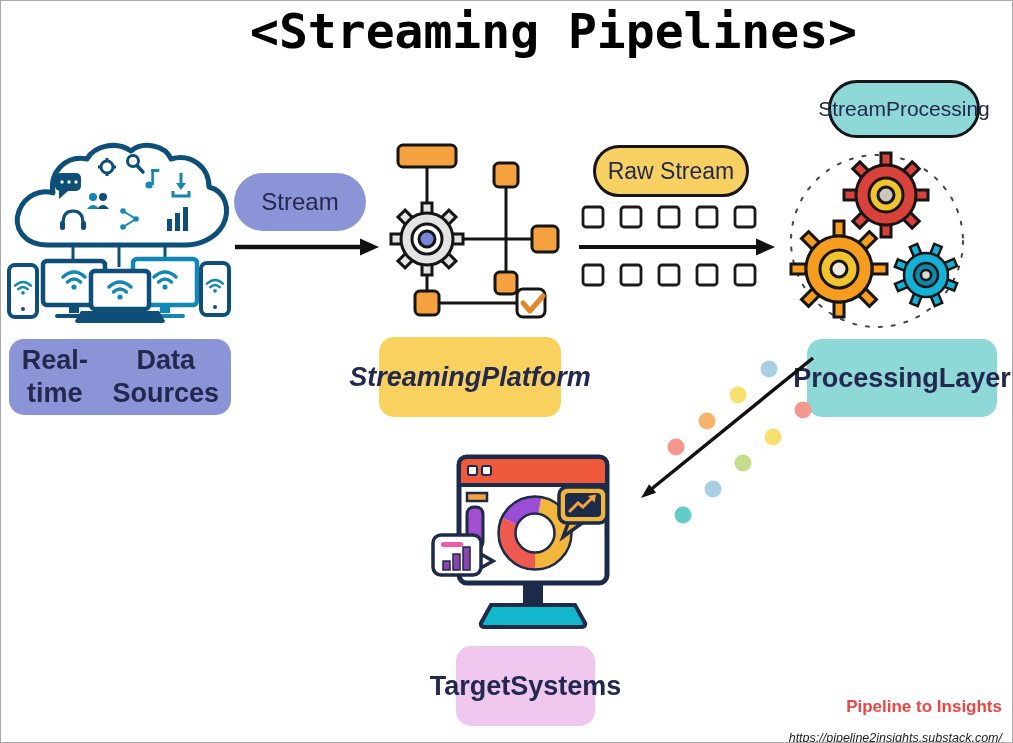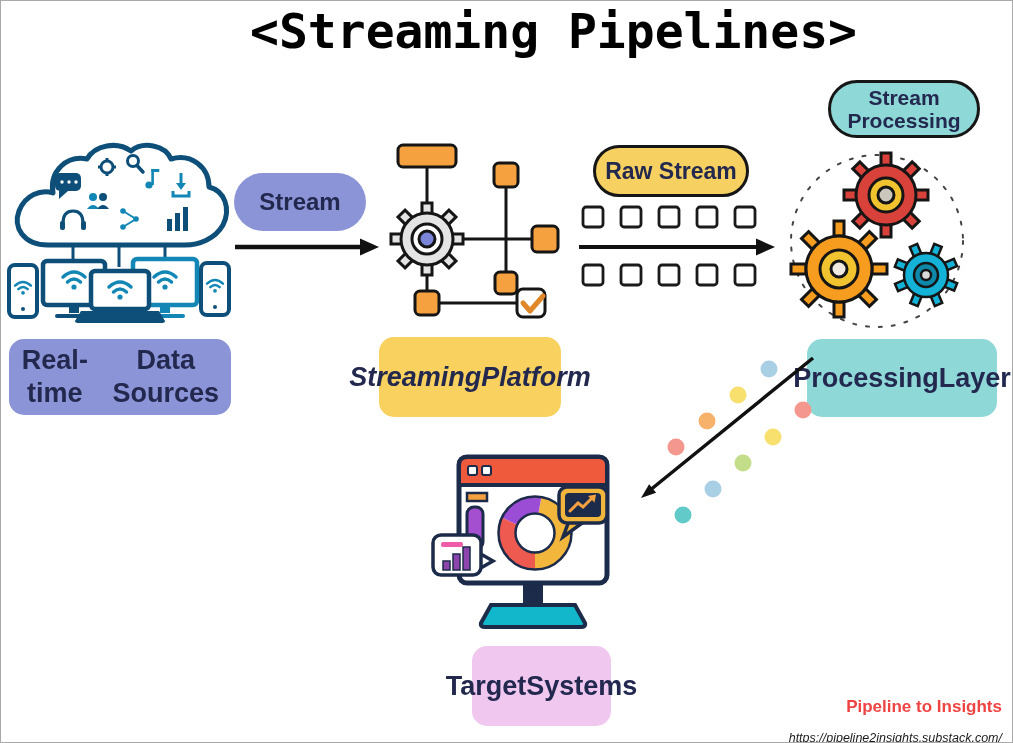--- a/index.html
+++ b/index.html
@@ -3,22 +3,22 @@
 <meta charset="utf-8">
 <style>
   html,body{margin:0;padding:0;background:#fff;}
   .canvas{position:relative;width:1013px;height:743px;background:#fff;border:1px solid #a9a9a9;
           box-sizing:border-box;overflow:hidden;font-family:"Liberation Sans",sans-serif;}
   .abs{position:absolute;}
   .title{position:absolute;left:46px;top:2px;width:1013px;text-align:center;margin:0;
          font-family:"DejaVu Sans Mono",monospace;font-weight:bold;font-size:48px;color:#000;}
   .badge{position:absolute;border-radius:15px;display:flex;flex-direction:row;align-items:center;
          justify-content:center;font-weight:bold;font-size:27px;line-height:1.22;color:#23284f;text-align:center;}
-  .pill{position:absolute;display:flex;flex-direction:column;align-items:center;justify-content:center;
-        font-weight:bold;color:#23284f;text-align:center;box-sizing:border-box;}
+  .pill{position:absolute;display:flex;align-items:center;justify-content:center;
+        font-weight:normal;color:#23284f;text-align:center;box-sizing:border-box;}
   .pill.bordered{border:3px solid #161616;}
   .footer{position:absolute;right:10px;top:696px;text-align:right;}
   .footer .brand{font-weight:bold;font-size:17px;color:#ef4444;}
   .footer .url{font-style:italic;font-size:12.5px;color:#1a1a1a;margin-top:14px;}
 </style>
 </head>
 <body>
 
 <div class="canvas">
 
@@ -221,21 +221,21 @@
     <span>Data Sources</span>
   </div>
   <div class="badge" style="left: 378px; top: 336px; width: 182px; height: 80px; background-color: rgb(248, 209, 95); font-style: italic;">
     <span>Streaming</span>
     <span>Platform</span>
   </div>
   <div class="badge" style="left: 806px; top: 338px; width: 190px; height: 78px; background-color: rgb(143, 216, 216);">
     <span>Processing</span>
     <span>Layer</span>
   </div>
-  <div class="badge" style="left: 471px; top: 645px; width: 139px; height: 80px; background-color: rgb(239, 199, 239);">
+  <div class="badge" style="left: 455px; top: 645px; width: 139px; height: 80px; background-color: rgb(239, 199, 239);">
     <span>Target</span>
     <span>Systems</span>
   </div>
 
   <svg class="abs" style="left:600px;top:345px" width="230" height="185" viewBox="0 0 230 185">
     <line x1="212" y1="12" x2="48" y2="145" stroke="#111" stroke-width="3.5"></line>
     <polygon points="40,152 48.1,138.2 55.1,146.8" fill="#111"></polygon>
     <g>
       <circle cx="168" cy="23" r="8.5" fill="#a9cfe5"></circle>
       <circle cx="137" cy="49" r="8.5" fill="#f7e06e"></circle>

